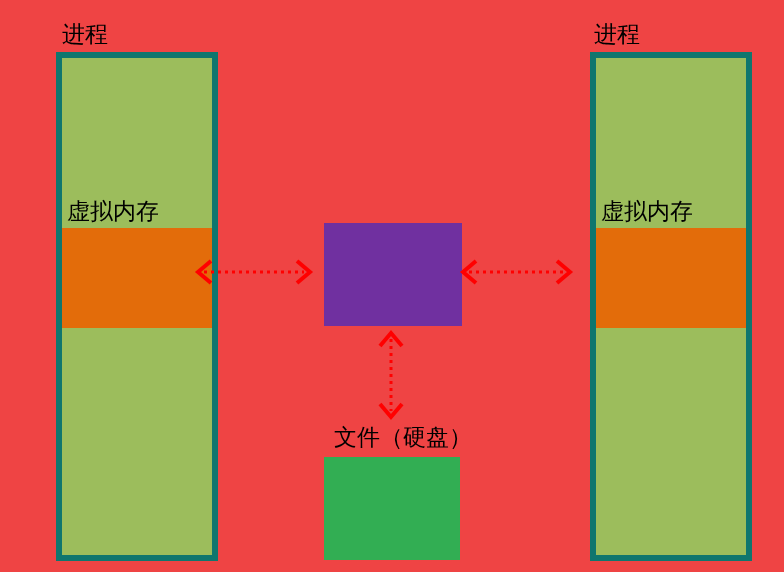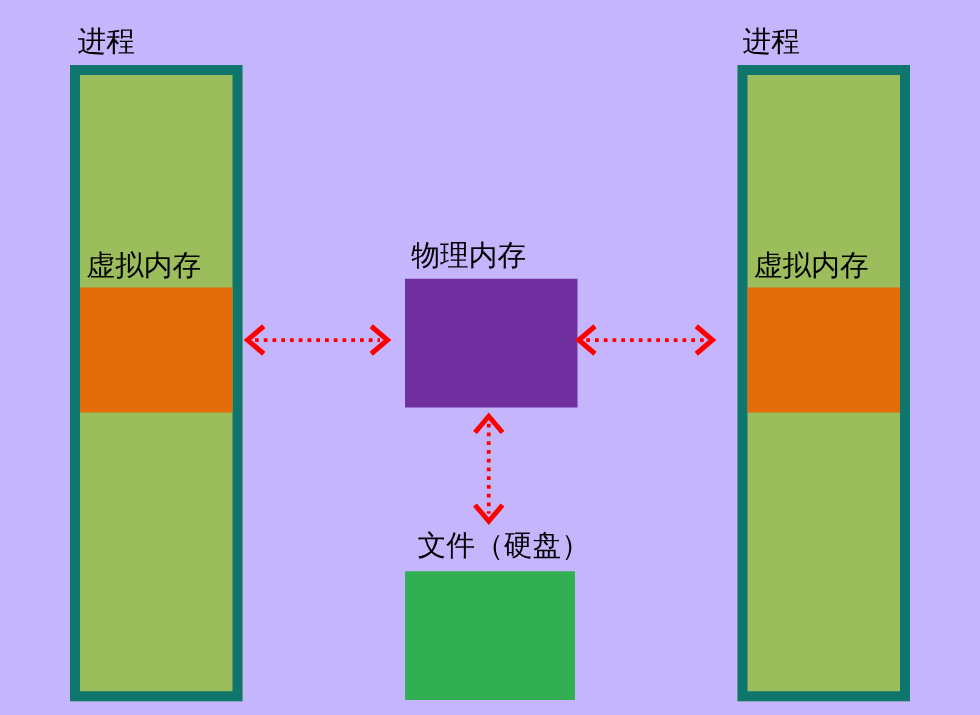--- a/index.html
+++ b/index.html
@@ -1,37 +1,37 @@
 <!DOCTYPE html>
 <html><head>
 <meta charset="utf-8">
 <style>
   html, body { margin: 0; padding: 0; background: #ffffff; }
   .canvas {
     position: relative;
     width: 784px;
     height: 572px;
-    background: #c4b5fd;
+    background: #ef4444;
     font-family: "DejaVu Sans", "Liberation Sans", sans-serif;
     color: #000;
     overflow: hidden;
   }
   .label {
     position: absolute;
     font-size: 23px;
     line-height: 1.05;
     white-space: nowrap;
     color: #000;
   }
   .proc-bar {
     position: absolute;
     top: 52px;
-    width: 138px;
+    width: 162px;
     height: 509px;
-    border: 8px solid #0f766e;
+    border: 6px solid #0f766e;
     box-sizing: border-box;
     padding-left: 46px;
   }
   .proc-bar.left  { left: 56px; }
   .proc-bar.right { left: 590px; }
   .virt-band {
     position: absolute;
     left: 0; right: 0;
     top: 170px;
     height: 100px;
@@ -76,21 +76,20 @@
     <div class="virt-band" style="background-color: rgb(227, 108, 10);"></div>
   </div>
 
   <div class="label proc-label-right">进程</div>
 
   <div class="proc-bar right" style="background-color: rgb(156, 189, 92);">
     <div class="virt-label">虚拟内存</div>
     <div class="virt-band" style="background-color: rgb(227, 108, 10);"></div>
   </div>
 
-  <div class="label phys-label">物理内存</div>
 
   <div class="phys-box" style="background-color: rgb(112, 48, 160);"></div>
 
   <div class="label file-label">文件（硬盘）</div>
 
   <div class="file-box" style="background-color: rgb(50, 174, 83);"></div>
 
   <span class="arrow arrow-left" style="color: rgb(255, 0, 0);">
     <svg width="120" height="28" viewBox="0 0 120 28">
       <line x1="10" y1="14" x2="110" y2="14" stroke="currentColor" stroke-width="3" stroke-dasharray="3 4"></line>

